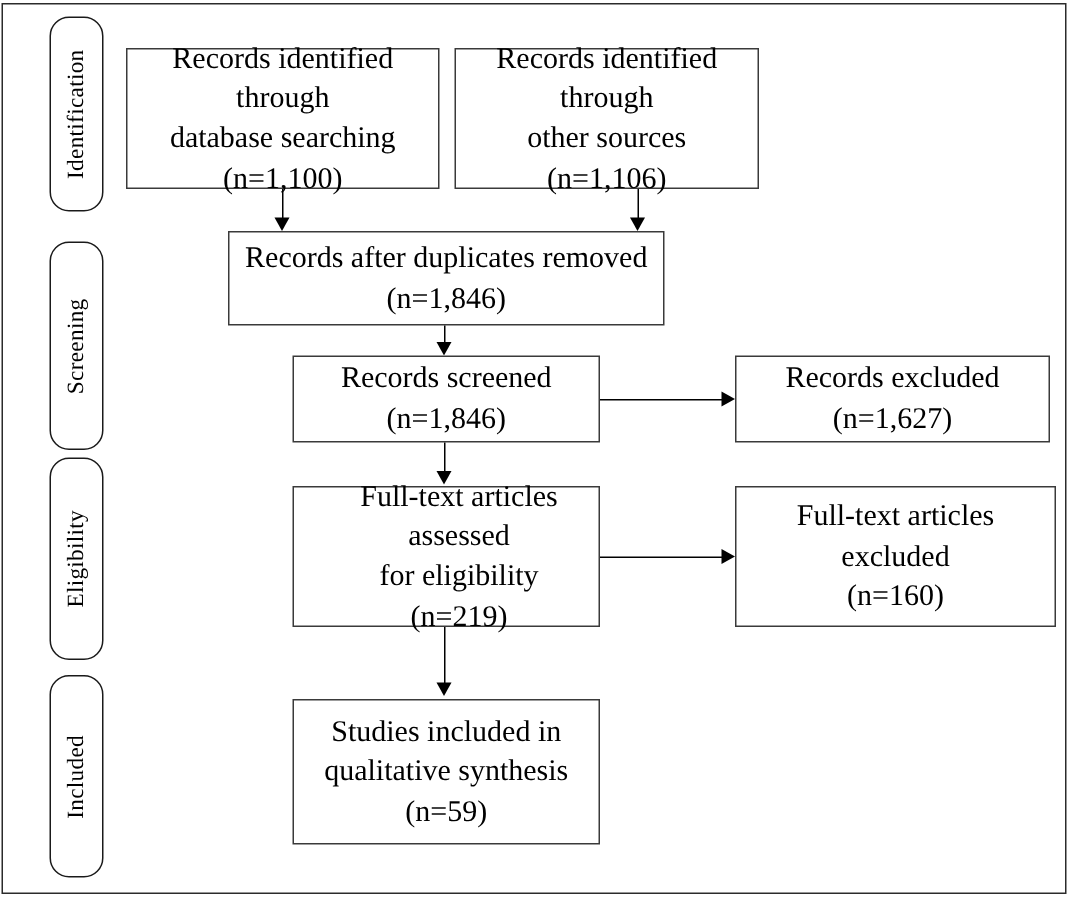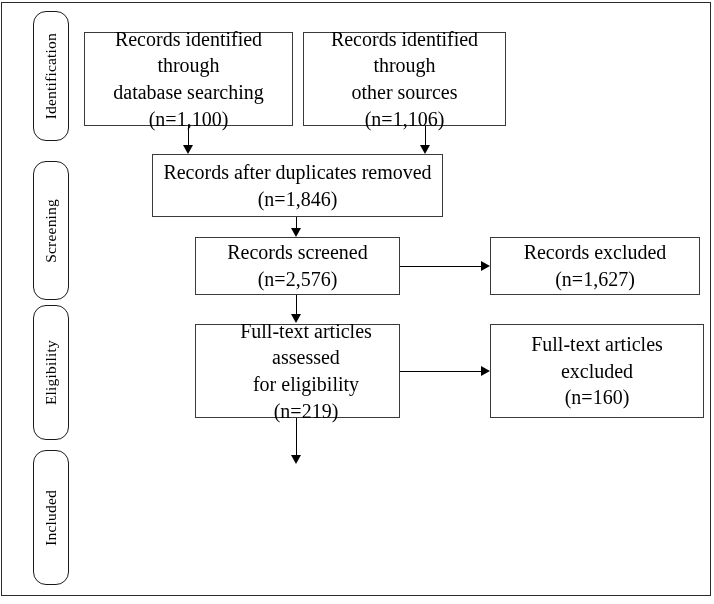--- a/index.html
+++ b/index.html
@@ -140,21 +140,21 @@
   <div class="flow-box" style="left:152px; top:154px; width:291px; height:63px;">
     <span class="box-text">Records after duplicates removed
 (n=1,846)</span>
   </div>
 
   <div class="vline" style="left:296px; top:217px; height:14px;"></div>
   <div class="arrow-down" style="left:291px; top:228px;"></div>
 
   <div class="flow-box" style="left:195px; top:237px; width:205px; height:58px;">
     <span class="box-text">Records screened
-(n=2,576)</span>
+(n=1,846)</span>
   </div>
 
   <div class="flow-box" style="left:490px; top:237px; width:210px; height:58px;">
     <span class="box-text">Records excluded
 (n=1,627)</span>
   </div>
 
   <div class="hline" style="left:400px; top:266px; width:82px;"></div>
   <div class="arrow-right" style="left:481px; top:261px;"></div>
 
@@ -171,14 +171,19 @@
     <span class="box-text">Full-text articles excluded
 (n=160)</span>
   </div>
 
   <div class="hline" style="left:400px; top:371px; width:82px;"></div>
   <div class="arrow-right" style="left:481px; top:366px;"></div>
 
   <div class="vline" style="left:296px; top:418px; height:39px;"></div>
   <div class="arrow-down" style="left:291px; top:455px;"></div>
 
+  <div class="flow-box" style="left:195px; top:466px; width:205px; height:97px;">
+    <span class="box-text">Studies included in
+qualitative synthesis
+(n=59)</span>
+  </div>
 
 </div>
 
 </body></html>

